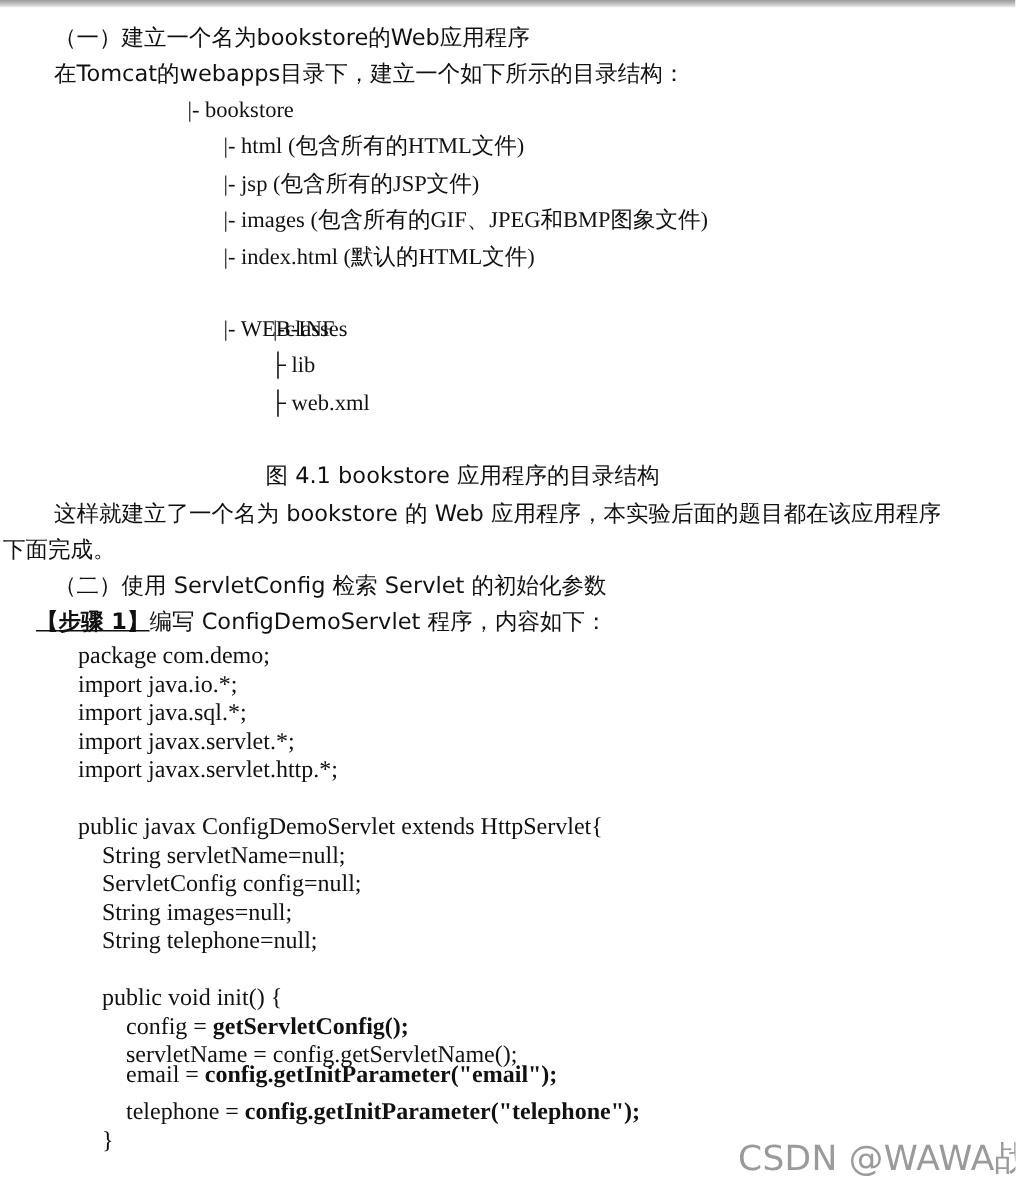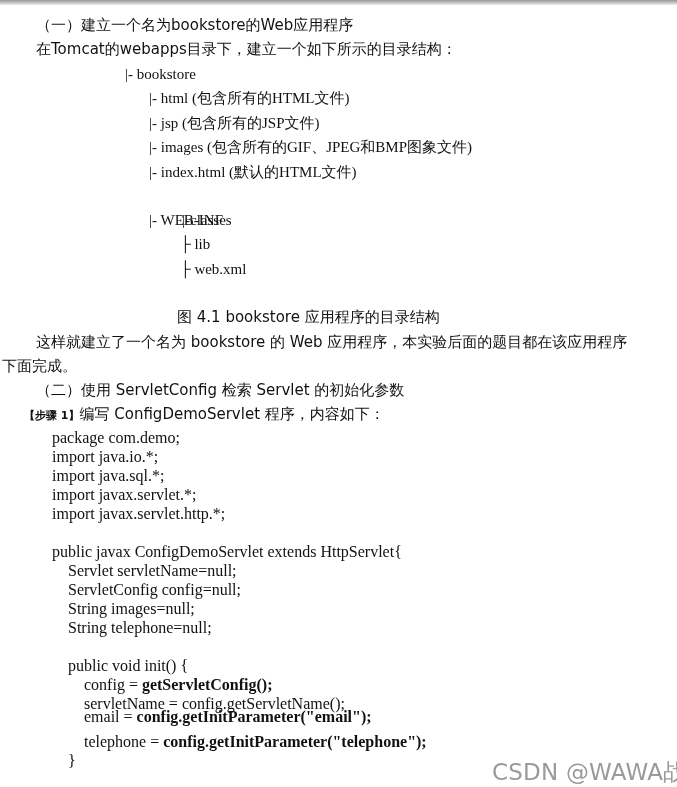--- a/index.html
+++ b/index.html
@@ -31,21 +31,22 @@
     .cjk { font-family: "DejaVu Sans", "Liberation Sans", sans-serif; }
     .sm { font-size: 15px; }
     .code {
       font-size: 16px;
       line-height: 19px;
     }
     .b { font-weight: bold; }
     .step-label {
       font-family: "DejaVu Sans", sans-serif;
       font-weight: bold;
-      font-size: 11px;
+      font-size: 15px;
+      text-decoration: underline;
     }
     .watermark {
       position: absolute;
       left: 492px;
       top: 757px;
       font-family: "DejaVu Sans", "Liberation Sans", sans-serif;
       font-size: 23px;
       color: #9a9a9a;
       white-space: nowrap;
       letter-spacing: 0.2px;
@@ -83,21 +84,21 @@
 </div>
 
 <div>
   <div class="line code" style="left:52px; top:428px;">package com.demo;</div>
   <div class="line code" style="left:52px; top:447px;text-align:center;">import java.io.*;</div>
   <div class="line code" style="left:52px; top:466px;">import java.sql.*;</div>
   <div class="line code" style="left:52px; top:485px;">import javax.servlet.*;</div>
   <div class="line code" style="left:52px; top:504px;">import javax.servlet.http.*;</div>
 
   <div class="line code" style="left:52px; top:542px;">public javax ConfigDemoServlet extends HttpServlet{</div>
-  <div class="line code" style="left:68px; top:561px;">Servlet servletName=null;</div>
+  <div class="line code" style="left:68px; top:561px;">String servletName=null;</div>
   <div class="line code" style="left:68px; top:580px;">ServletConfig config=null;</div>
   <div class="line code" style="left:68px; top:599px;">String images=null;</div>
   <div class="line code" style="left:68px; top:618px;font-family:Liberation Serif, serif;">String telephone=null;</div>
 
   <div class="line code" style="left:68px; top:656px;">public void init() {</div>
   <div class="line code" style="left:84px; top:675px;">
     <span>config = </span><span class="b">getServletConfig();</span>
   </div>
   <div class="line code" style="left:84px; top:694px;">
     <span>servletName = config.getServletName();</span><span class="b"></span>

